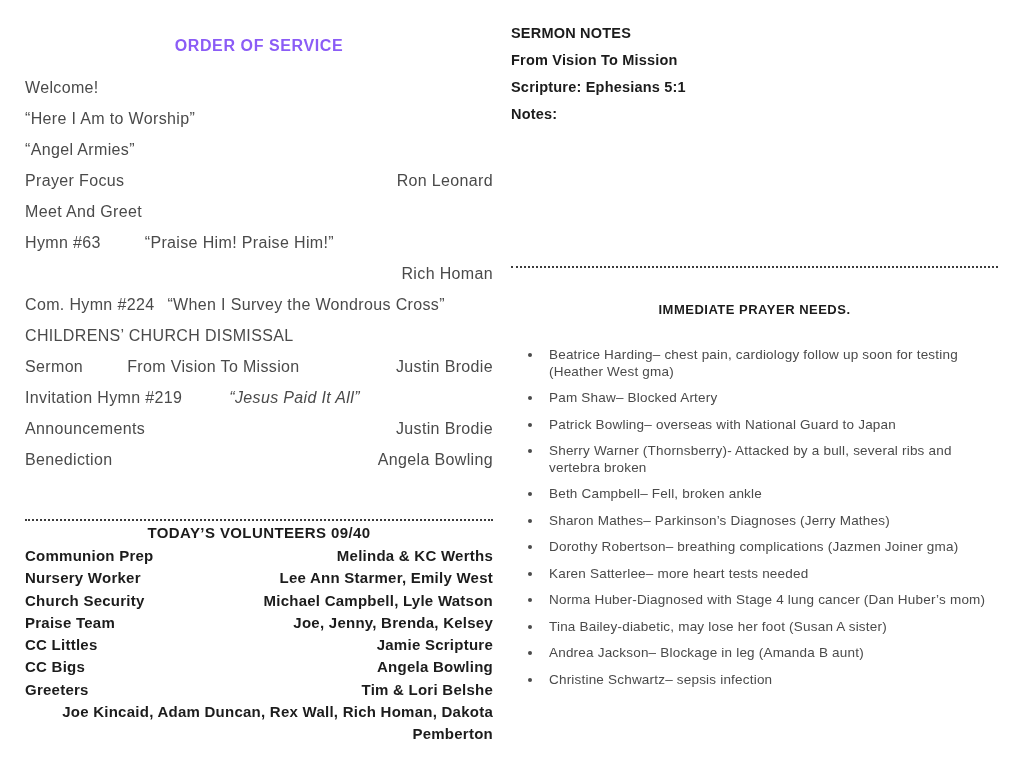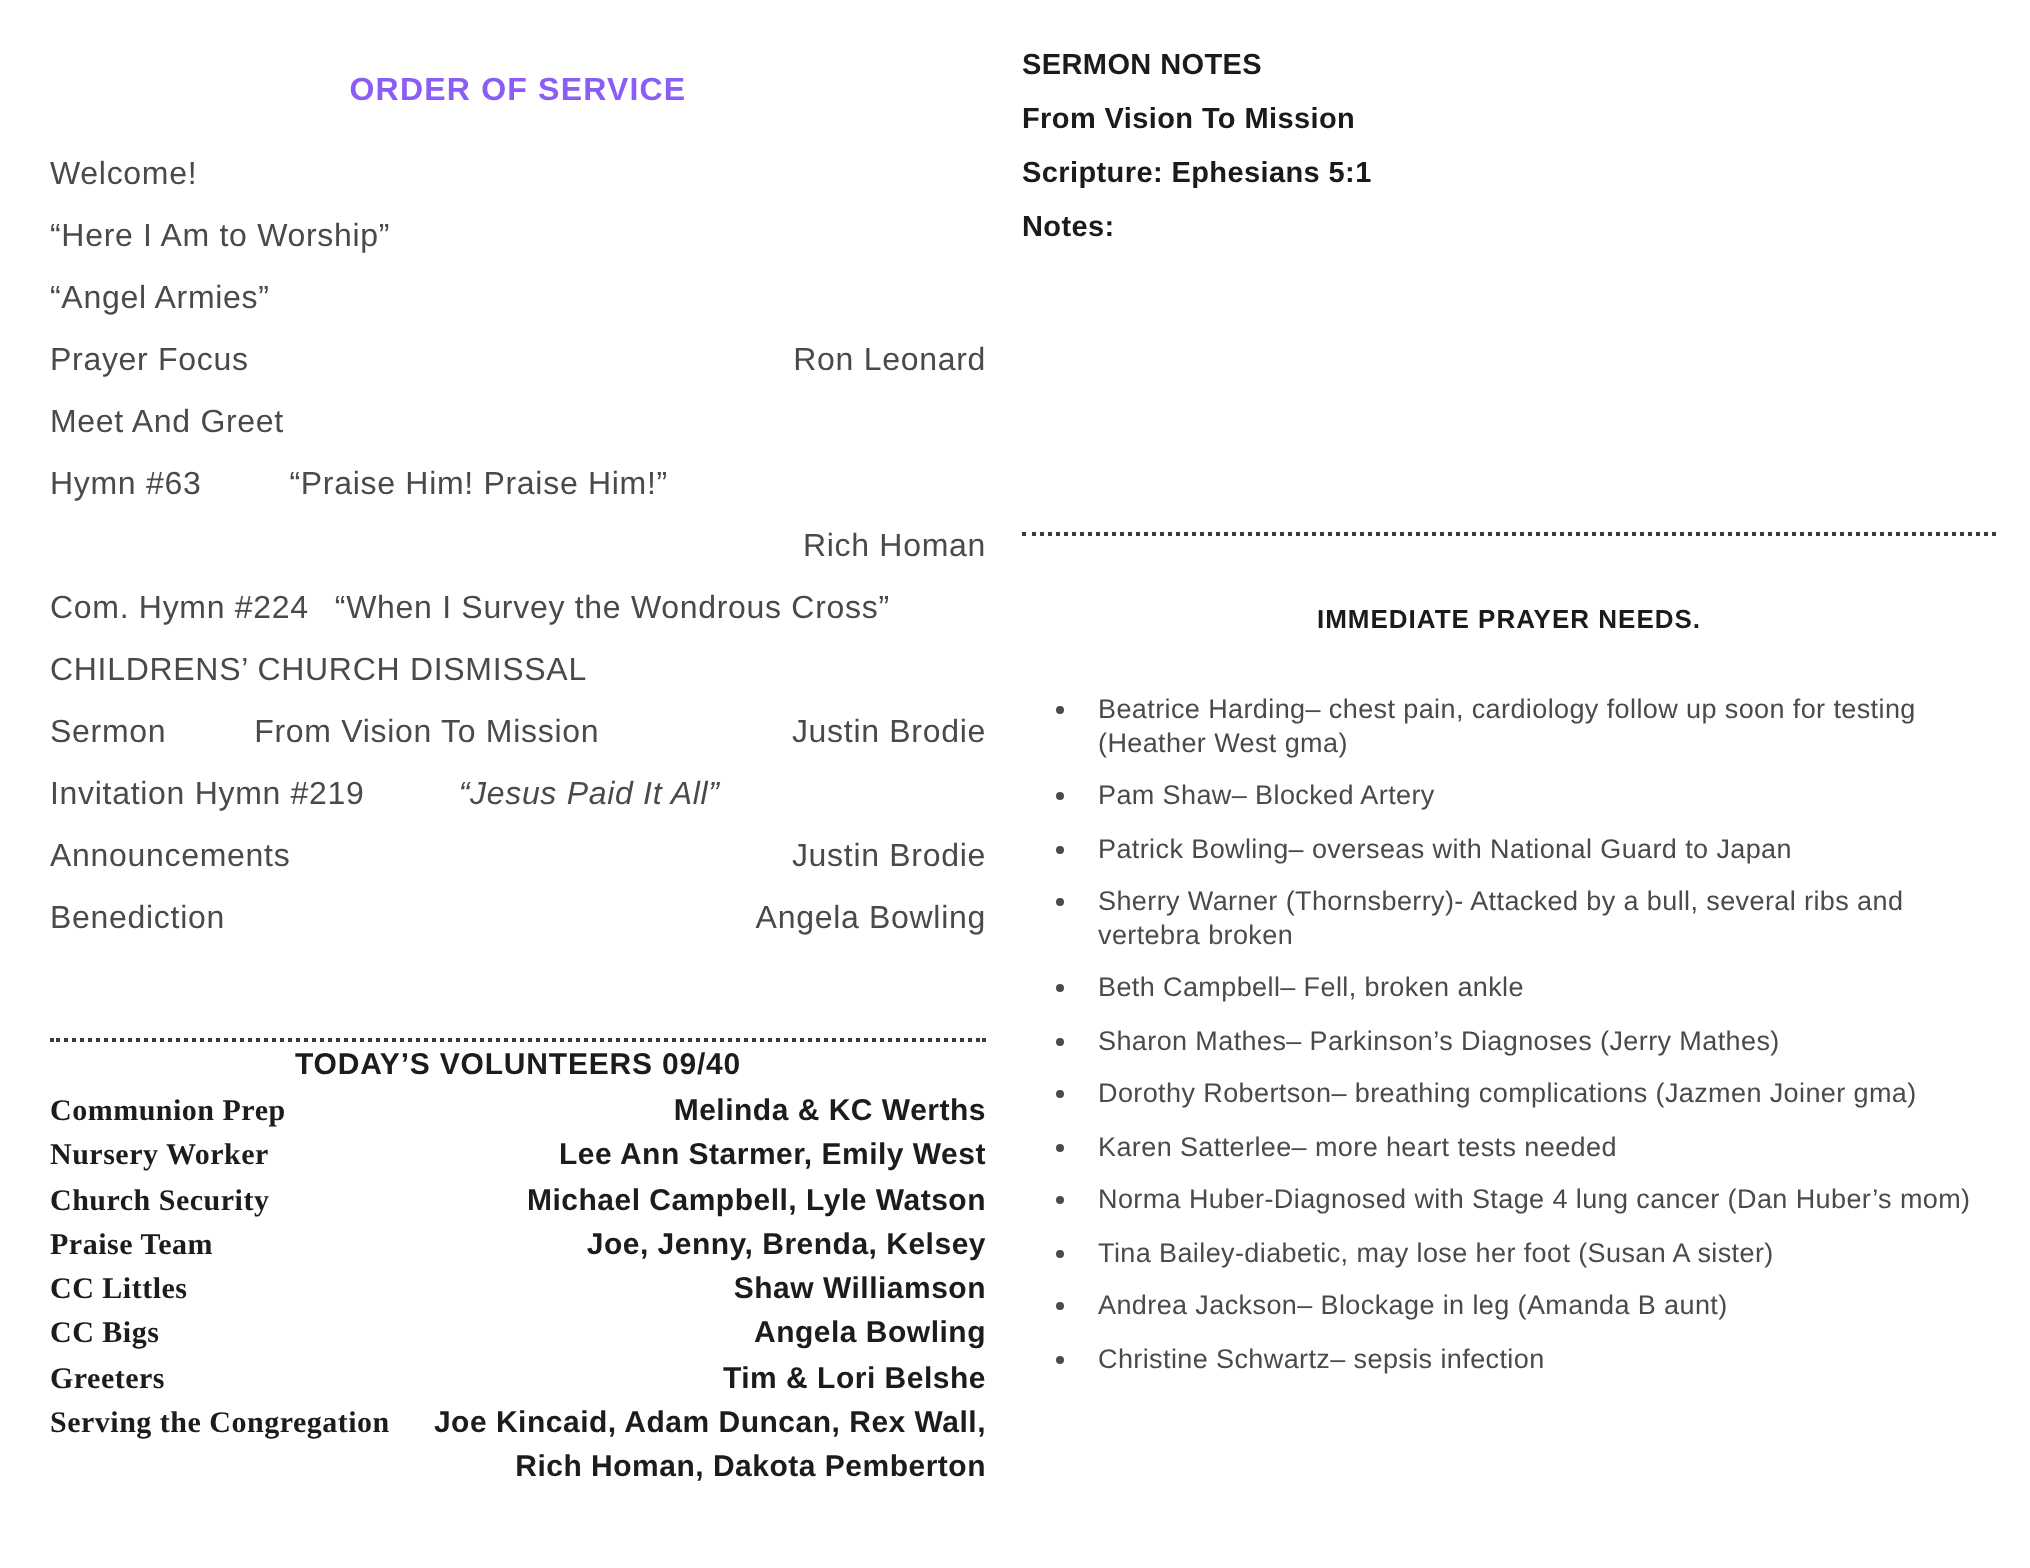--- a/index.html
+++ b/index.html
@@ -68,21 +68,21 @@
   }
   .vol-row {
     font-size: 15px;
     font-weight: 700;
     line-height: 22.3px;
     color: #1c1c1c;
     letter-spacing: 0.25px;
     text-align: right;
   }
   .vol-row::after { content: ""; display: block; clear: both; }
-  .vol-role { float: left; font-family: Liberation Serif, serif; }
+  .vol-role { float: left; }
 
   
   .right-col {
     position: absolute;
     left: 511px;
     top: 20px;
     width: 487px;
   }
   .sn-line {
     font-size: 14.5px;
@@ -196,30 +196,30 @@
       <div class="vol-row">
         <span class="vol-role">Nursery Worker</span><span class="vol-names">Lee Ann Starmer, Emily West</span>
       </div>
       <div class="vol-row">
         <span class="vol-role">Church Security</span><span class="vol-names">Michael Campbell, Lyle Watson</span>
       </div>
       <div class="vol-row">
         <span class="vol-role">Praise Team</span><span class="vol-names">Joe, Jenny, Brenda, Kelsey</span>
       </div>
       <div class="vol-row">
-        <span class="vol-role">CC Littles</span><span class="vol-names">Shaw Williamson</span>
+        <span class="vol-role">CC Littles</span><span class="vol-names">Jamie Scripture</span>
       </div>
       <div class="vol-row">
         <span class="vol-role">CC Bigs</span><span class="vol-names">Angela Bowling</span>
       </div>
       <div class="vol-row">
         <span class="vol-role">Greeters</span><span class="vol-names">Tim &amp; Lori Belshe</span>
       </div>
       <div class="vol-row">
-        <span class="vol-role">Serving the Congregation</span><span class="vol-names">Joe Kincaid, Adam Duncan, Rex Wall, Rich Homan, Dakota Pemberton</span>
+        <span class="vol-names">Joe Kincaid, Adam Duncan, Rex Wall, Rich Homan, Dakota Pemberton</span>
       </div>
     </div>
   </div>
 
   <div class="right-col">
     <div class="sn-line">SERMON NOTES</div>
     <div class="sn-line">From Vision To Mission</div>
     <div class="sn-line">Scripture: Ephesians 5:1</div>
     <div class="sn-line">Notes:</div>
 

